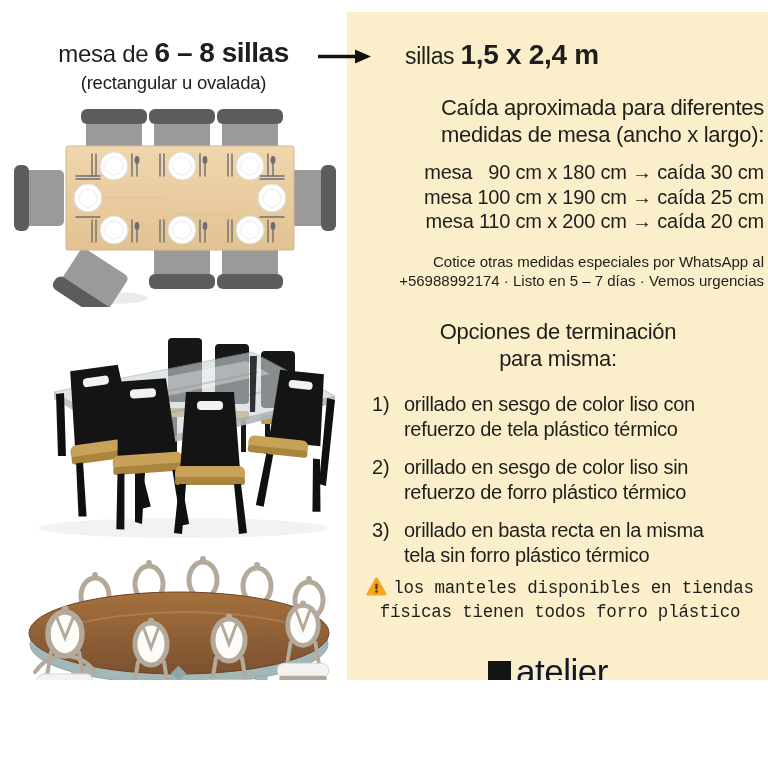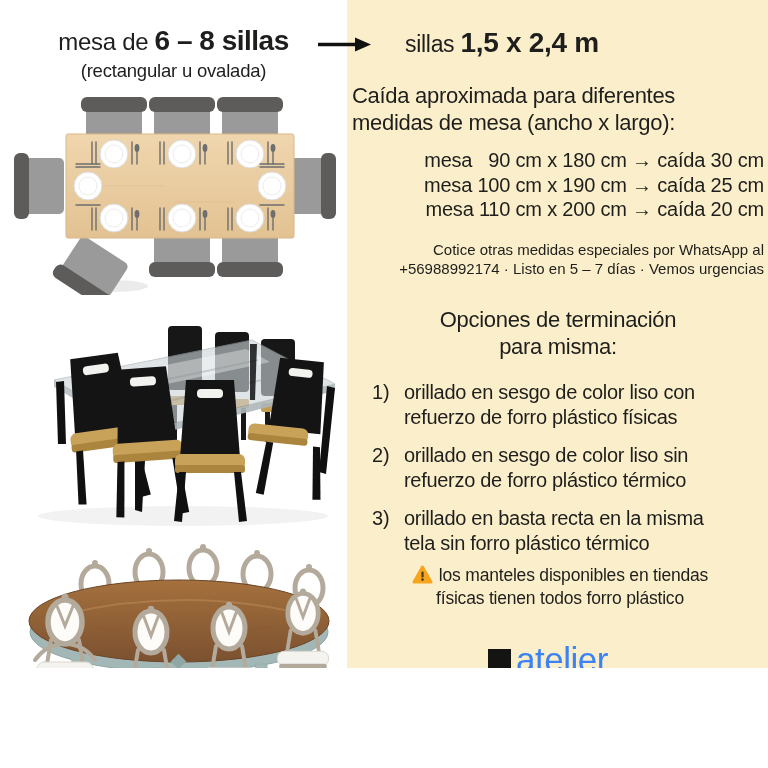--- a/index.html
+++ b/index.html
@@ -1,55 +1,55 @@
 <!DOCTYPE html>
 <html style="--panel-cream: #FBEFCB; --text: #1E1E1C; --warning-orange: #F6A61E; --logo-black: #141412; --cushion-tan: #C8A259; --wood-light: #EBCDA0; --wood-dark: #8A5A33;"><head>
 <meta charset="utf-8">
 <style>
   html,body{margin:0;padding:0;background:#ffffff;}
   .page{position:relative;width:768px;height:668px;background:#ffffff;overflow:hidden;
-        font-family:"Liberation Sans",sans-serif;color:#1e1e1c;}
+        font-family:"Liberation Sans",sans-serif;color:#1e1e1c;margin-top:12px;}
   .panel-right{position:absolute;left:347px;top:0;width:421px;height:768px;
         background:var(--panel-cream,#FBEFCB);}
   
   .left-heading{position:absolute;left:0;top:24px;width:347px;text-align:center;line-height:34px;}
   .lh-prefix{font-size:24px;letter-spacing:-0.3px;}
   .lh-bold{font-size:28px;font-weight:bold;letter-spacing:-0.5px;}
   .left-sub{position:absolute;left:0;top:60px;width:347px;text-align:center;
         font-size:18.5px;letter-spacing:-0.2px;}
   .head-arrow{position:absolute;left:317px;top:36px;}
   .fig{position:absolute;}
   #fig1{left:14px;top:90px;width:322px;height:205px;}
   #fig2{left:8px;top:302px;width:334px;height:228px;}
   #fig3{left:5px;top:530px;width:338px;height:235px;}
   
   .right-heading{position:absolute;left:405px;top:26px;white-space:nowrap;line-height:34px;}
   .rh-prefix{font-size:23px;letter-spacing:-0.3px;}
   .rh-bold{font-size:28px;font-weight:bold;letter-spacing:-0.3px;}
-  .caida-title{position:absolute;left:352px;top:82px;width:412px;margin:0;text-align:left;
+  .caida-title{position:absolute;left:352px;top:82px;width:412px;margin:0;text-align:right;
         font-size:22px;line-height:27px;white-space:pre-line;letter-spacing:-0.3px;}
   .rows{position:absolute;left:352px;top:148px;width:412px;text-align:right;
         font-size:20px;line-height:24.5px;letter-spacing:-0.2px;}
   .rows div{white-space:pre;}
   .contact{position:absolute;left:352px;top:241px;width:412px;margin:0;text-align:right;
         font-size:15px;line-height:18.5px;white-space:pre-line;}
   .opt-title{position:absolute;left:352px;top:306px;width:412px;margin:0;text-align:center;
         font-size:22px;line-height:27px;white-space:pre-line;letter-spacing:-0.3px;}
   .opt-list{position:absolute;left:372px;top:380px;width:382px;display:grid;
         grid-template-columns:32px 1fr;row-gap:13px;font-size:20px;line-height:25px;}
   .opt-num{letter-spacing:-0.2px;}
   .opt-text{white-space:pre-line;letter-spacing:-0.3px;}
   .warning{position:absolute;left:362px;top:564px;width:396px;margin:0;text-align:center;
         font-size:17.5px;line-height:22.5px;}
   .warning svg{vertical-align:-3px;margin-right:6px;}
-  .warn-text{white-space:pre-line;letter-spacing:-0.2px;}
+  .warn-text{white-space:pre-line;letter-spacing:-0.2px;font-family:Liberation Mono, monospace;}
   .logo{position:absolute;left:488px;top:644px;width:220px;height:100px;}
   .logo-bar{position:absolute;left:0;top:5px;width:23px;height:71px;background:#141412;}
   .logo-words{position:absolute;left:28px;top:-2px;font-size:35px;line-height:35px;
-        color:#3b82f6;letter-spacing:-0.5px;}
+        color:#0f172a;letter-spacing:-0.5px;}
   .logo-tagline{position:absolute;left:3px;top:77px;font-size:10.5px;font-weight:bold;
         letter-spacing:0.4px;word-spacing:5px;white-space:nowrap;color:#151513;}
 </style>
 </head>
 <body>
 
 <div class="page">
   <div class="panel-right"></div>
 
   <div class="left-heading">
@@ -342,21 +342,21 @@
 
   <p class="contact">Cotice otras medidas especiales por WhatsApp al
 +56988992174  ·  Listo en 5 – 7 días  ·  Vemos urgencias</p>
 
   <p class="opt-title">Opciones de terminación
 para misma:</p>
 
   <div class="opt-list">
     <span class="opt-num">1)</span>
     <span class="opt-text">orillado en sesgo de color liso con
-refuerzo de forro plástico físicas</span>
+refuerzo de tela plástico térmico</span>
     <span class="opt-num">2)</span>
     <span class="opt-text">orillado en sesgo de color liso sin
 refuerzo de forro plástico térmico</span>
     <span class="opt-num">3)</span>
     <span class="opt-text">orillado en basta recta en la misma
 tela sin forro plástico térmico</span>
   </div>
 
   <p class="warning">
     <svg width="21" height="19" viewBox="0 0 21 19">

